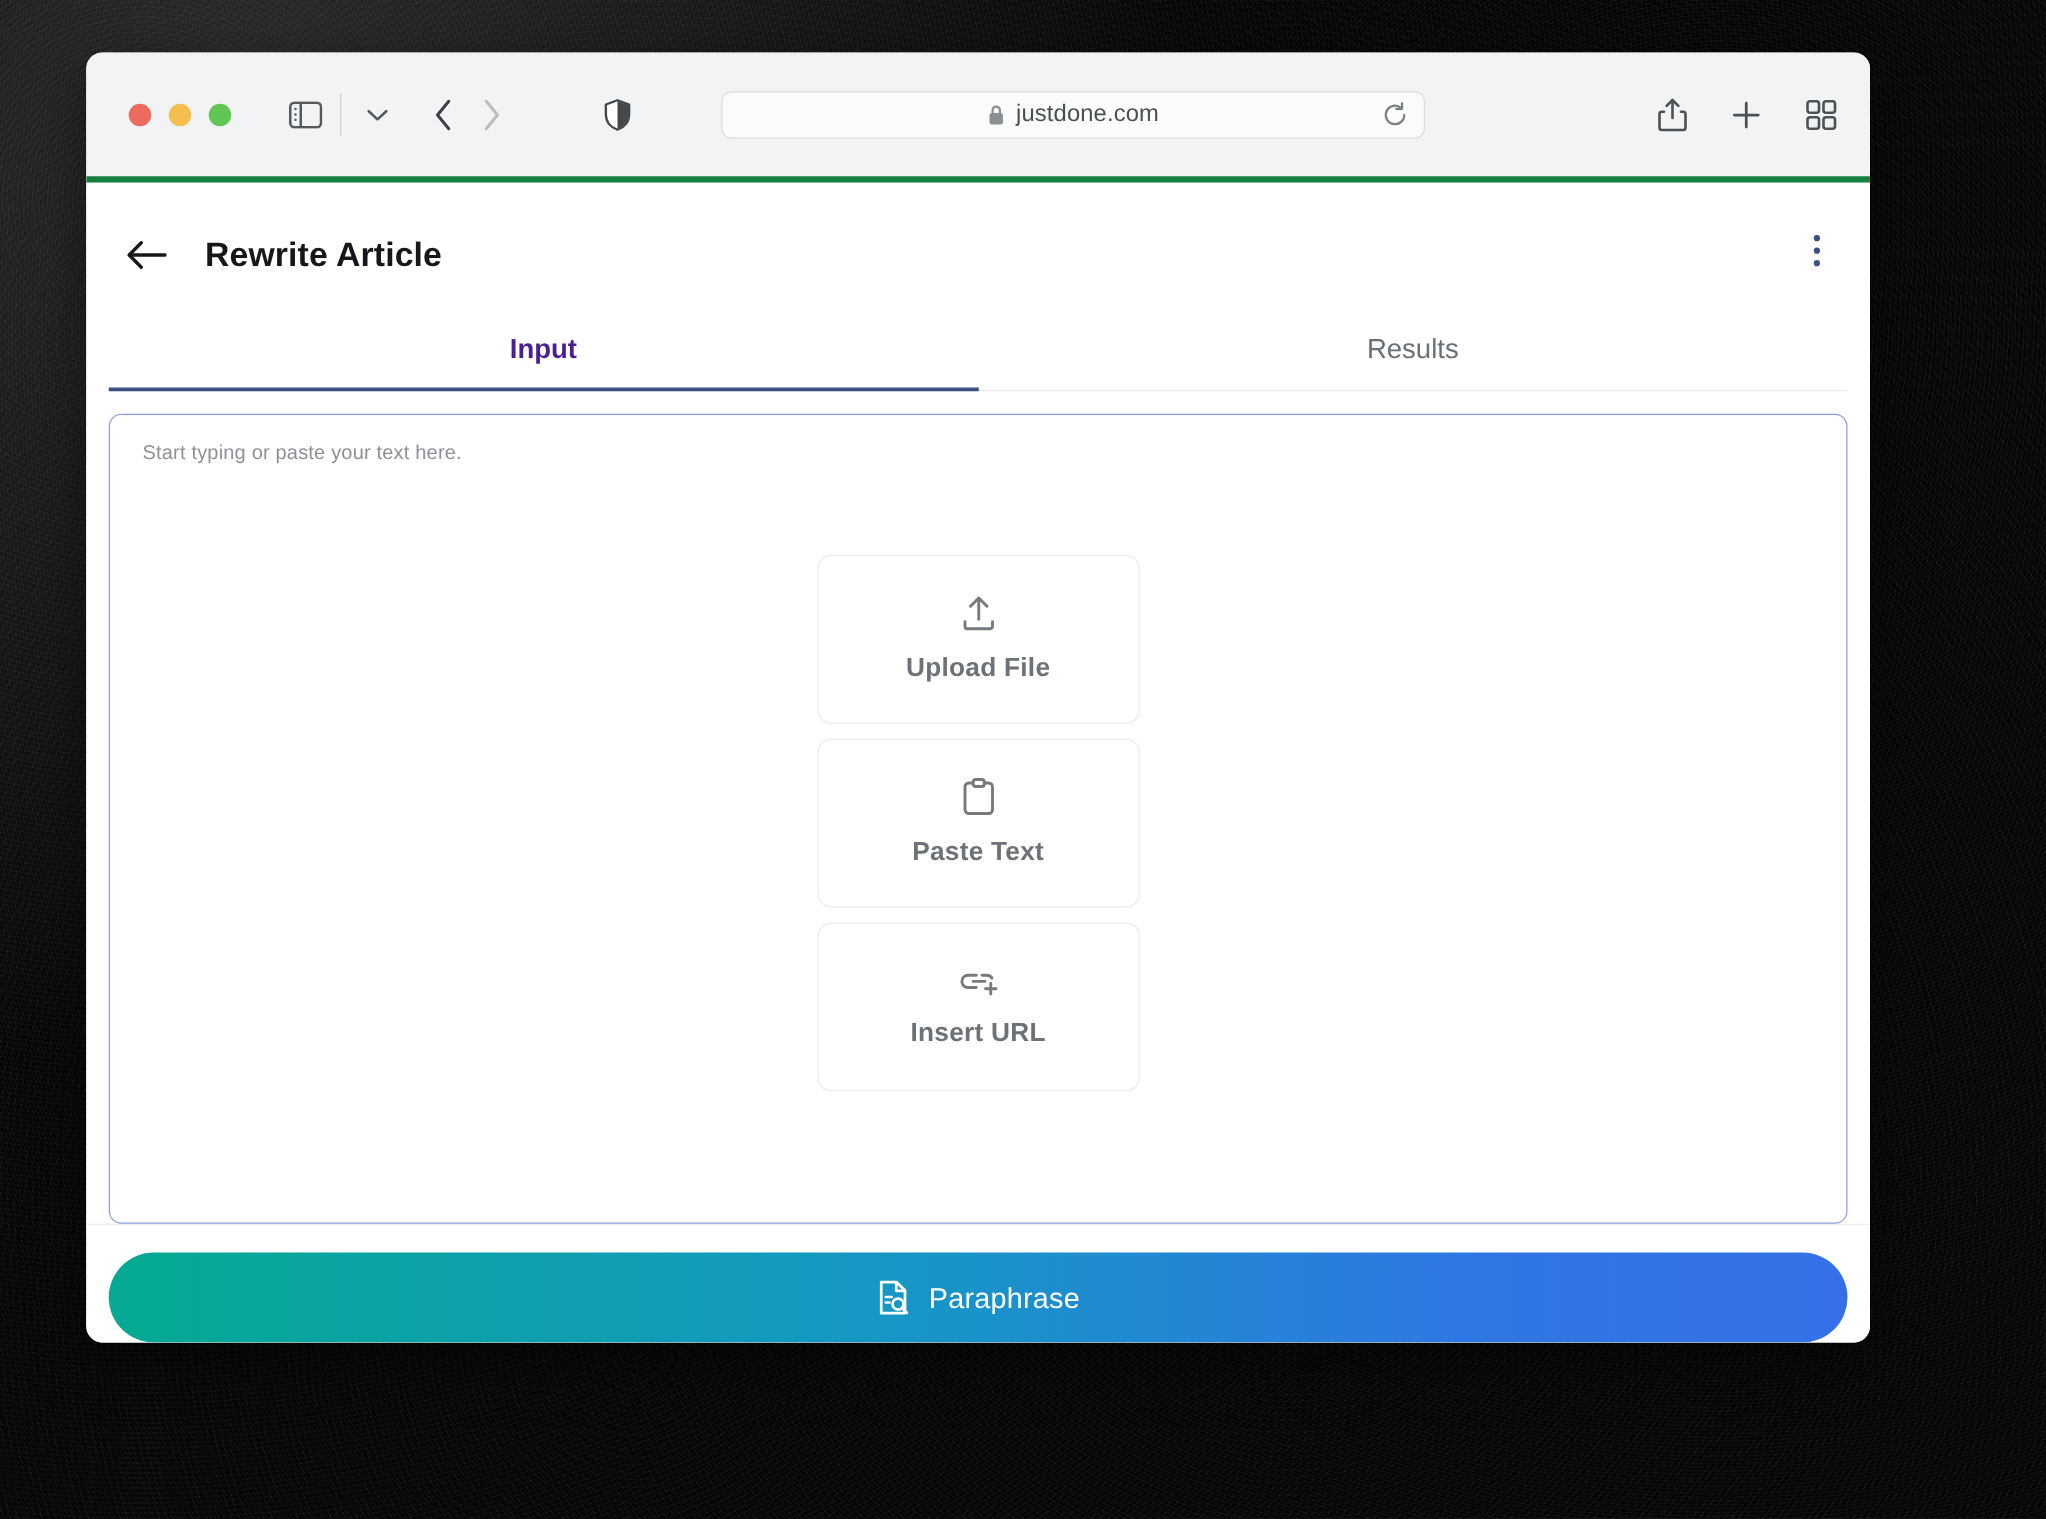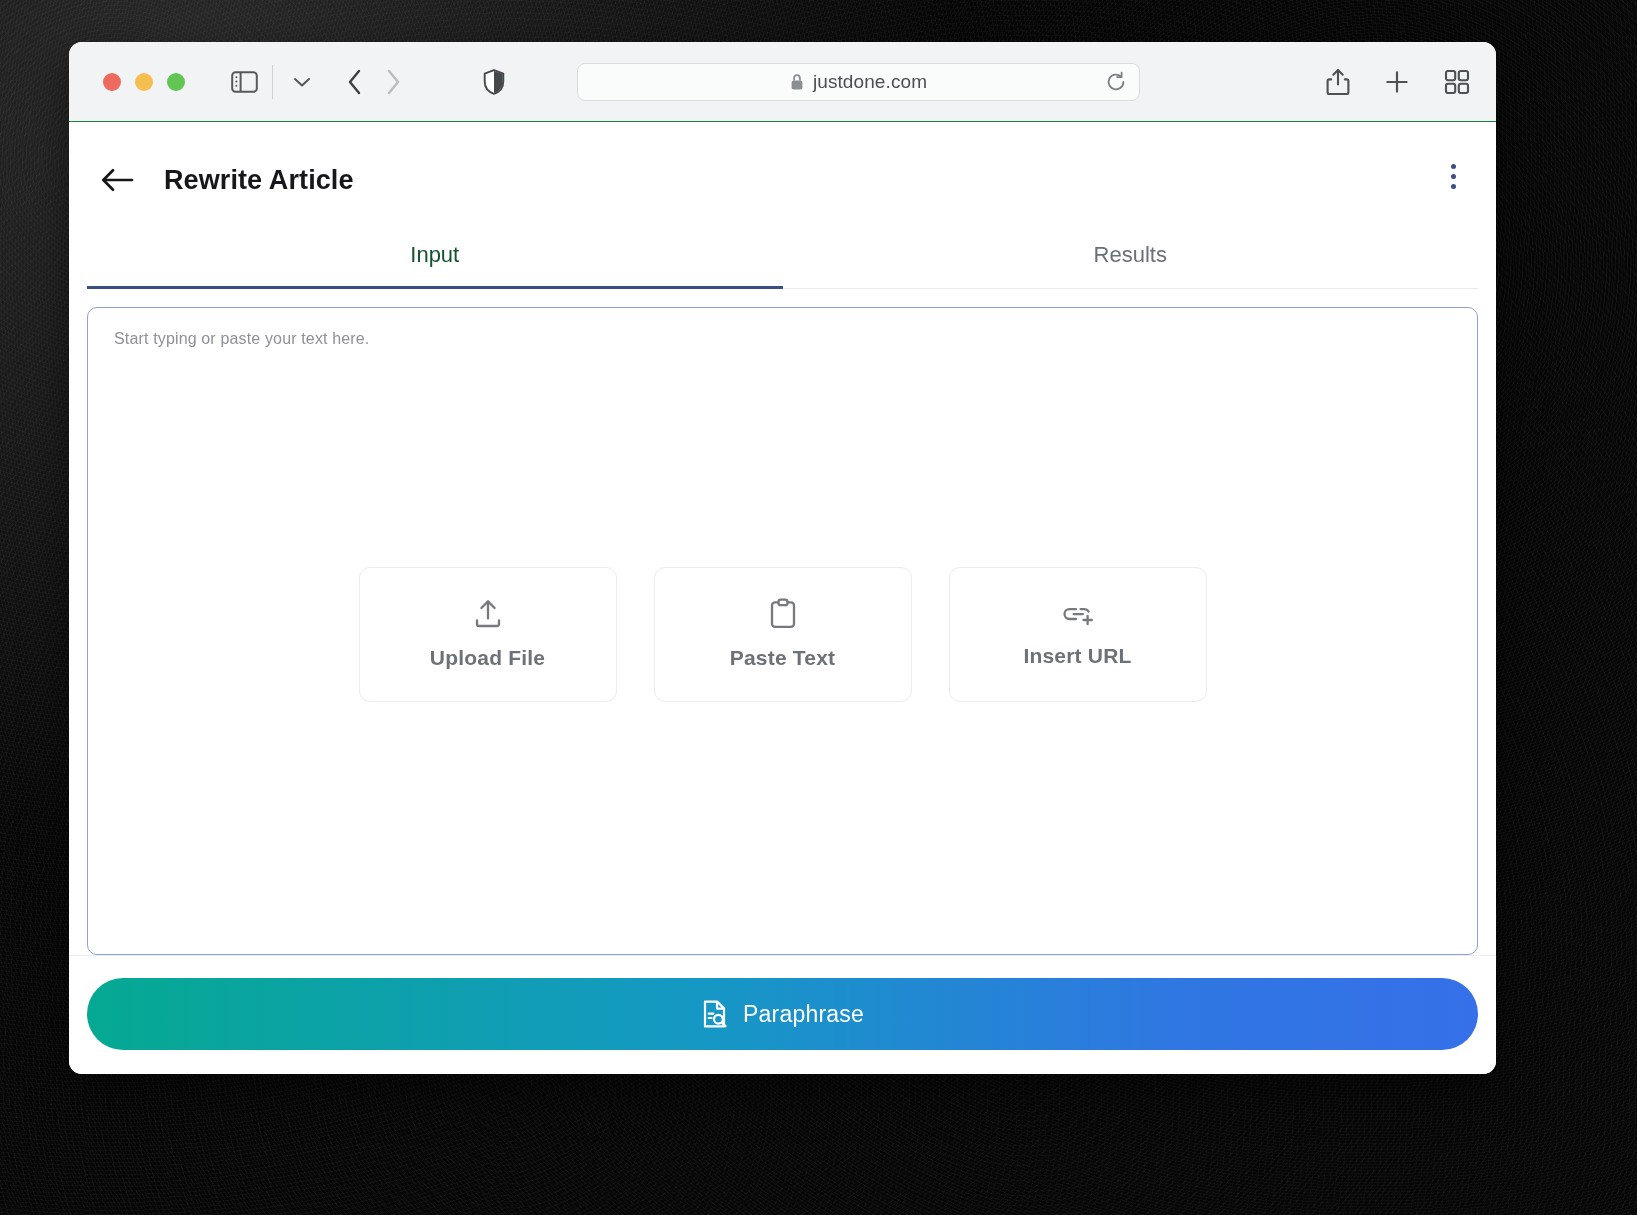--- a/index.html
+++ b/index.html
@@ -45,23 +45,23 @@
     width: 1427px;
     height: 1032px;
     background: #ffffff;
     border-radius: 13px;
     overflow: hidden;
     box-shadow: 0 14px 46px rgba(0,0,0,.55);
   }
 
   
   .toolbar {
-    height: 80px;
+    height: 104px;
     background: #f1f3f4;
-    border-bottom: 1px solid #15803d;
+    border-bottom: 5px solid #15803d;
     display: flex;
     align-items: center;
     padding: 0 26px;
     position: relative;
   }
 
   .traffic {
     display: flex;
     gap: 14px;
     align-items: center;
@@ -168,21 +168,21 @@
   }
   .tab {
     flex: 1;
     text-align: center;
     padding: 14px 0 20px 0;
     font-size: 22px;
     color: #6a7077;
     cursor: pointer;
     position: relative;
   }
-  .tab.active { color: #14532d; font-weight: 400; }
+  .tab.active { color: #4c1d95; font-weight: 700; }
   .tab.active::after {
     content: "";
     position: absolute;
     left: 0; right: 0; bottom: -1px;
     height: 3px;
     background: #3c4f84;
   }
 
   
   .content {
@@ -210,22 +210,23 @@
     position: absolute;
     left: 26px;
     top: 22px;
     font-size: 16px;
     color: #8d9197;
     letter-spacing: .15px;
   }
 
   .choices {
     display: flex;
-    gap: 37px;
+    gap: 12px;
     margin-top: 6px;
+    flex-direction: column;
   }
   .choice {
     width: 258px;
     height: 135px;
     border: 1px solid #ececee;
     border-radius: 11px;
     background: #ffffff;
     display: flex;
     flex-direction: column;
     align-items: center;

